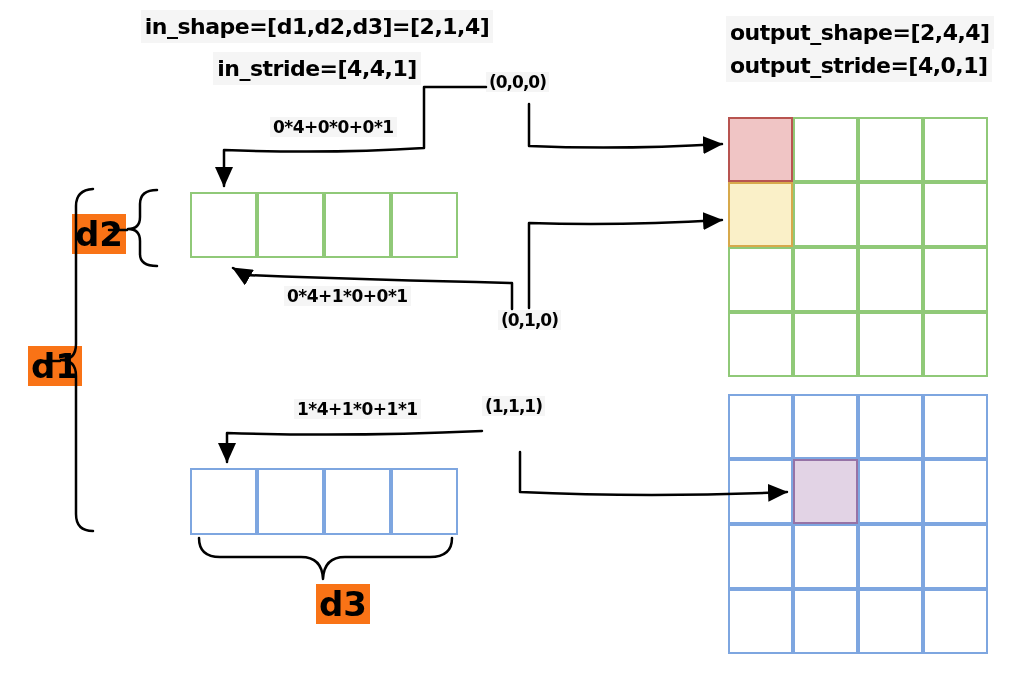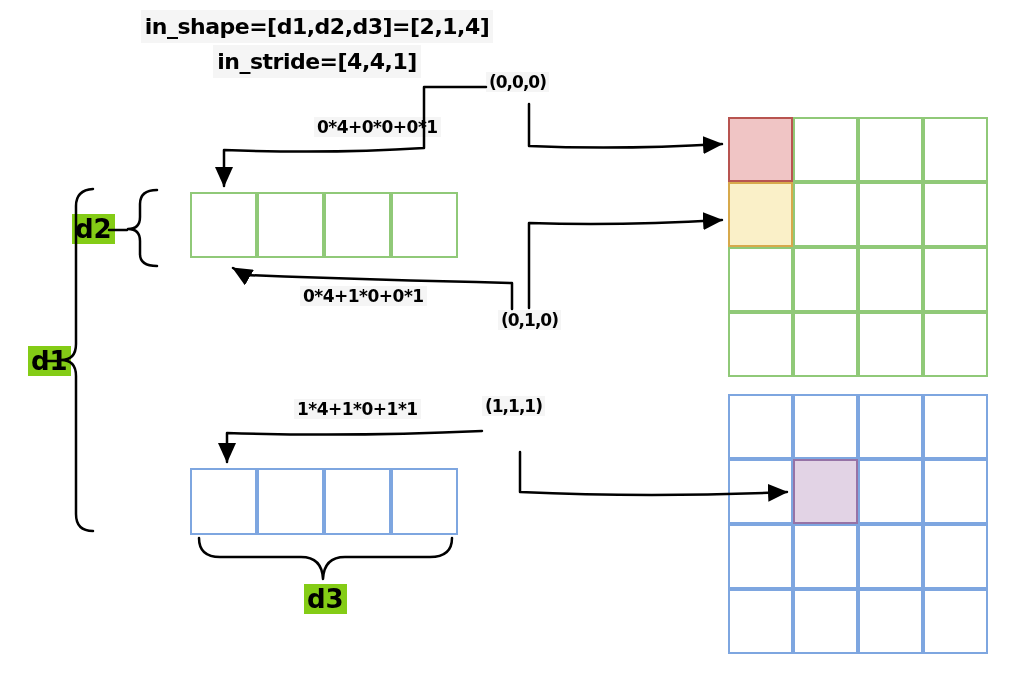--- a/index.html
+++ b/index.html
@@ -8,25 +8,25 @@
     font-family:"DejaVu Sans", sans-serif; font-weight:bold; color:#000;
     overflow:hidden;
     text-decoration:underline;
   }
   .lbl { position:absolute; background:var(--label-bg); padding:0 3px; white-space:nowrap; }
   .hdr { font-size:22px; line-height:33px; letter-spacing:-0.5px; }
   .hdr-left { left:112px; top:10px; width:410px; text-align:center; position:absolute; }
   .hdr-right { left:726px; top:16px; position:absolute; }
   .hdr span { display:inline-block; background:var(--label-bg); padding:0 4px; }
   .hdr-left span { display:inline-block; }
-  .hdr-left .l2 { display:block; margin:2px auto; width:max-content; }
+  .hdr-left .l2 { display:block; margin:9px auto; width:max-content; }
   .hdr-right span { display:block; width:max-content; }
   .coord { font-size:17px; letter-spacing:-1px; }
   .formula { font-size:17px; letter-spacing:-0.5px; }
-  .dim { font-size:26px; background:#84cc16; }
+  .dim { font-size:34px; background:#f97316; }
   .grid { position:absolute; display:grid; }
   .cell { border:2px solid #999; box-sizing:border-box; background:#fff; }
   .stroke-green .cell { border-color:var(--green); }
   .stroke-blue .cell { border-color:var(--blue); }
   .hl-red    { background:var(--red-fill)!important;    border-color:var(--red-border)!important;    position:relative; z-index:2; }
   .hl-yellow { background:var(--yellow-fill)!important; border-color:var(--yellow-border)!important; position:relative; z-index:2; }
   .hl-purple { background:var(--purple-fill)!important; border-color:var(--purple-border)!important; position:relative; z-index:2; }
   .g-input0 { left:190px; top:192px; grid-template-columns:repeat(4,67px); grid-auto-rows:66px; }
   .g-input1 { left:190px; top:468px; grid-template-columns:repeat(4,67px); grid-auto-rows:67px; }
   .g-out0   { left:728px; top:117px; grid-template-columns:repeat(4,65px); grid-auto-rows:65px; }
@@ -36,32 +36,36 @@
 </style>
 </head>
 <body>
 
 <div class="canvas">
 
   <div class="hdr hdr-left">
     <span class="l1">in_shape=[d1,d2,d3]=[2,1,4]</span>
     <span class="l2">in_stride=[4,4,1]</span>
   </div>
+  <div class="hdr hdr-right">
+    <span>output_shape=[2,4,4]</span>
+    <span>output_stride=[4,0,1]</span>
+  </div>
 
   <div class="lbl coord" style="left:486px; top:72px;">(0,0,0)</div>
   <div class="lbl coord" style="left:498px; top:310px;">(0,1,0)</div>
   <div class="lbl coord" style="left:482px; top:396px;">(1,1,1)</div>
 
-  <div class="lbl formula" style="left:270px; top:117px;margin-left:44px;">0*4+0*0+0*1</div>
-  <div class="lbl formula" style="left:300px; top:286px;">0*4+1*0+0*1</div>
+  <div class="lbl formula" style="left:270px; top:117px;">0*4+0*0+0*1</div>
+  <div class="lbl formula" style="left:284px; top:286px;">0*4+1*0+0*1</div>
   <div class="lbl formula" style="left:294px; top:399px;">1*4+1*0+1*1</div>
 
   <div class="lbl dim" style="left:28px;  top:346px;">d1</div>
   <div class="lbl dim" style="left:72px;  top:214px;">d2</div>
-  <div class="lbl dim" style="left:304px; top:584px;">d3</div>
+  <div class="lbl dim" style="left:316px; top:584px;">d3</div>
 
   <div class="grid g-input0 stroke-green">
       <div class="cell"></div>
       <div class="cell"></div>
       <div class="cell"></div>
       <div class="cell"></div>
     </div>
   <div class="grid g-input1 stroke-blue">
       <div class="cell"></div>
       <div class="cell"></div>

